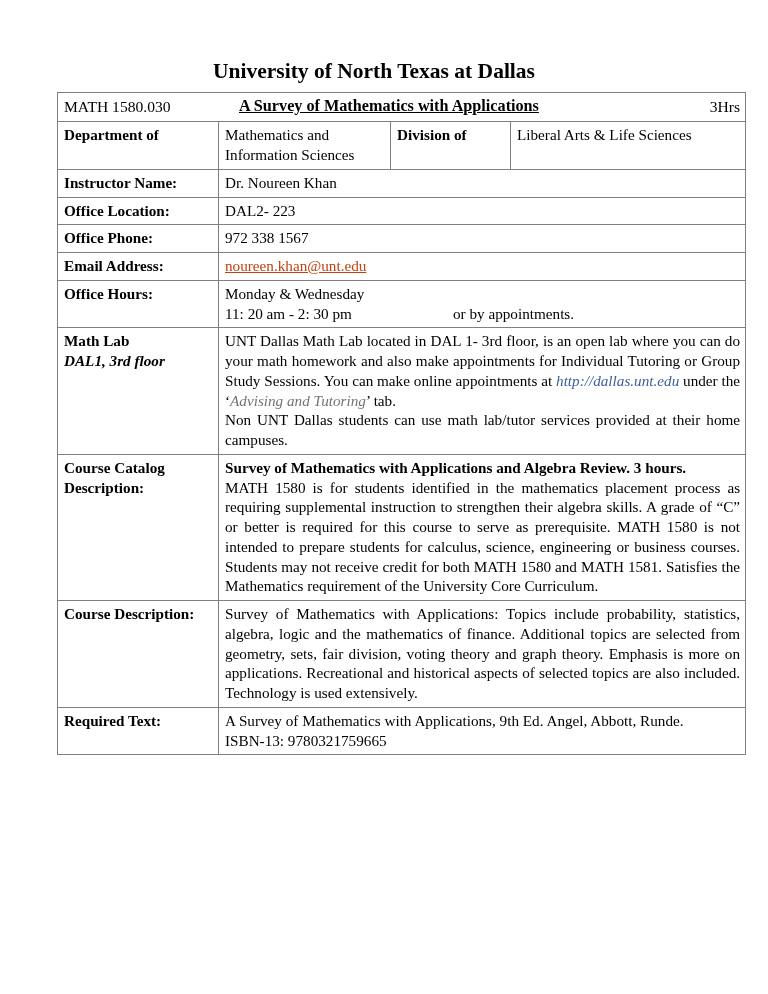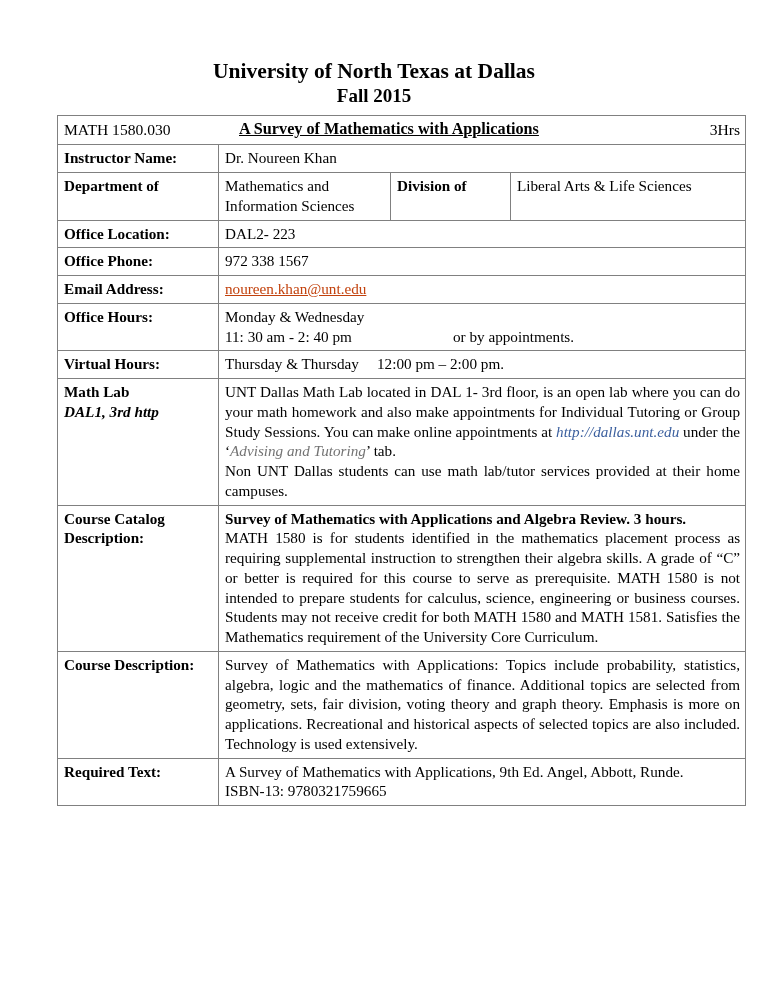--- a/index.html
+++ b/index.html
@@ -101,21 +101,20 @@
   }
   .vh-day { width: 152px; flex: 0 0 152px; }
 </style>
 </head>
 <body>
 
 <div class="page">
 
   <div class="heading-block">
     <div class="heading-line h-university">University of North Texas at Dallas</div>
-    <div class="heading-line h-term">Fall 2015</div>
   </div>
 
   <table class="syl">
     <colgroup>
       <col class="c-label">
       <col class="c-mid">
       <col class="c-div">
       <col class="c-rest">
     </colgroup>
     <tbody>
@@ -124,32 +123,32 @@
         <td colspan="4" class="title-cell">
           <div class="title-row">
             <span class="tr-code title-row-code">MATH 1580.030</span>
             <span class="tr-name title-row-name">A Survey of Mathematics with Applications</span>
             <span class="tr-hrs title-row-code">3Hrs</span>
           </div>
         </td>
       </tr>
 
       <tr>
-        <td class="label midrow">Instructor Name:</td>
-        <td colspan="3" class="midrow">Dr. Noureen Khan</td>
-      </tr>
-
-      <tr>
         <td class="label midrow">Department of</td>
         <td class="midrow">Mathematics and Information Sciences</td>
         <td class="label midrow">Division of</td>
         <td class="midrow">Liberal Arts &amp; Life Sciences</td>
       </tr>
 
       <tr>
+        <td class="label midrow">Instructor Name:</td>
+        <td colspan="3" class="midrow">Dr. Noureen Khan</td>
+      </tr>
+
+      <tr>
         <td class="label midrow">Office Location:</td>
         <td colspan="3" class="midrow">DAL2- 223</td>
       </tr>
 
       <tr>
         <td class="label midrow">Office Phone:</td>
         <td colspan="3" class="midrow">972 338 1567</td>
       </tr>
 
       <tr>
@@ -157,40 +156,31 @@
         <td colspan="3" class="midrow">
           <span class="email-link">noureen.khan@unt.edu</span>
         </td>
       </tr>
 
       <tr>
         <td class="label tall-cell">Office Hours:</td>
         <td colspan="3" class="tall-cell">
           <span class="spaced-line">Monday  &amp; Wednesday</span>
           <span class="oh-row2">
-            <span class="oh-time">11: 30 am - 2: 40 pm</span>
+            <span class="oh-time">11: 20 am - 2: 30 pm</span>
             <span>or by appointments.</span>
           </span>
         </td>
       </tr>
 
-      <tr>
-        <td class="label midrow">Virtual Hours:</td>
-        <td colspan="3" class="midrow">
-          <span class="vh-row">
-            <span class="vh-day">Thursday  &amp; Thursday</span>
-            <span>12:00 pm – 2:00 pm.</span>
-          </span>
-        </td>
-      </tr>
 
       <tr>
         <td class="label-italic-sub midrow">
           <span>Math Lab</span>
-          <span class="sub">DAL1,  3rd http</span>
+          <span class="sub">DAL1,  3rd floor</span>
         </td>
         <td colspan="3" class="midrow justified">
           <span>UNT Dallas Math Lab located in DAL 1- 3rd floor, is an open lab where you can do your math homework and also make appointments for Individual Tutoring or Group Study Sessions. You can make online appointments at </span><span class="url-italic">http://dallas.unt.edu</span><span> under the ‘</span><span class="tab-italic">Advising and Tutoring</span><span>’ tab.</span>
           <span class="spaced-line">Non UNT Dallas students can use math lab/tutor services provided at their home campuses.</span>
         </td>
       </tr>
 
       <tr>
         <td class="label midrow">
           <span class="spaced-line">Course Catalog</span>

